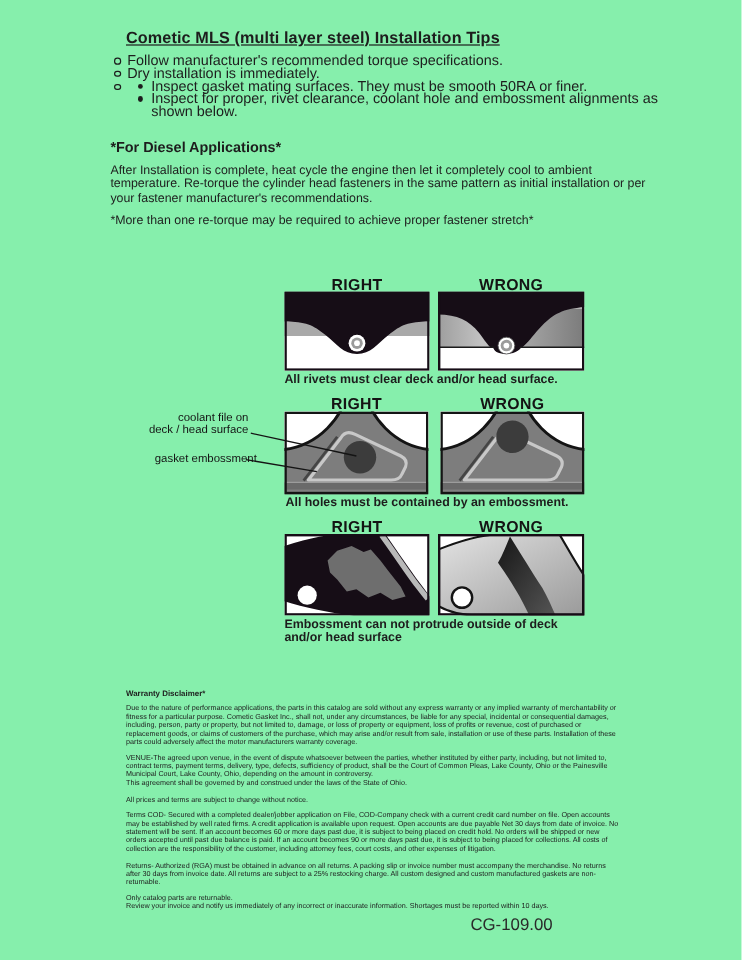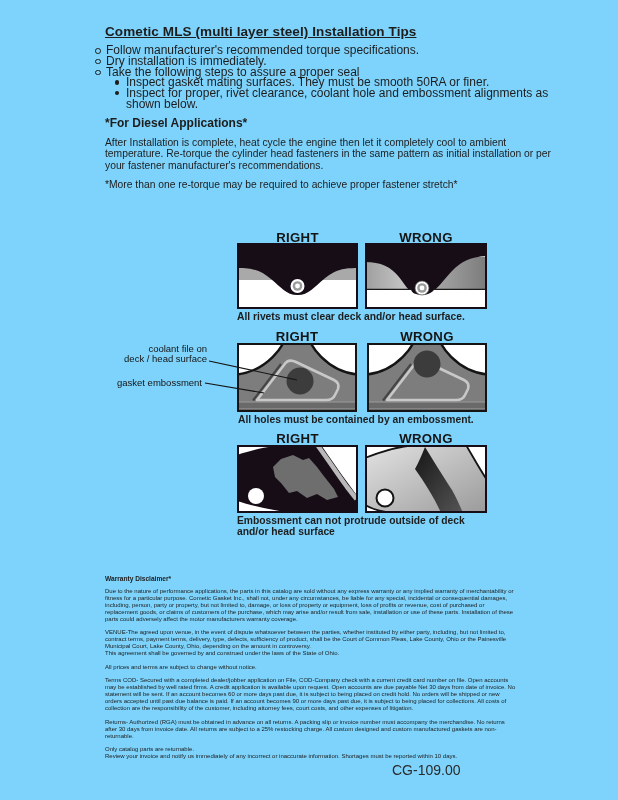--- a/index.html
+++ b/index.html
@@ -1,30 +1,30 @@
 <!DOCTYPE html>
 <html><head>
 <meta charset="utf-8">
 <style>
   html,body{margin:0;padding:0;background:#fff;}
   #doc{
-    position:relative;width:618px;height:800px;background:#7dd3fc;overflow:hidden;
+    position:relative;width:618px;height:800px;background:#86efac;overflow:hidden;
     font-family:"Liberation Sans","DejaVu Sans",sans-serif;color:#1d1d1d;
   }
   .title{
     position:absolute;left:105px;top:24px;font-size:13.5px;font-weight:bold;
     text-decoration:underline;letter-spacing:.1px;
   }
   .tips{position:absolute;left:95px;top:45px;width:460px;}
   .b-item{position:relative;padding-left:11px;font-size:12px;line-height:10.8px;margin-bottom:0;}
   .b-item .marker{position:absolute;left:0;top:3.1px;width:3.6px;height:3.6px;border-radius:50%;}
   .marker.o{border:1px solid #1d1d1d;}
   .marker.f{background:#1d1d1d;width:4.2px;height:4.2px;border:none;}
   .b-item.sub{margin-left:20px;}
-  .diesel{position:absolute;left:105px;top:116px;width:447px;}
+  .diesel{position:absolute;left:92px;top:116px;width:447px;}
   .d-head{font-size:12px;font-weight:bold;margin:0 0 7px 0;}
   .diesel p{font-size:10.3px;line-height:11.3px;margin:0 0 8.5px 0;}
   .dlabel{position:absolute;font-size:13.2px;letter-spacing:.3px;text-align:center;color:#141414;font-weight:bold;}
   .dbox{position:absolute;display:block;}
   .dcap{position:absolute;font-size:10.3px;font-weight:bold;line-height:10.5px;}
   .slab{position:absolute;font-size:9.5px;line-height:10px;text-align:right;color:#141414;}
   .leader{position:absolute;pointer-events:none;z-index:5;}
   .warranty{position:absolute;left:105px;top:575px;width:413px;}
   .w-head{font-size:6.6px;font-weight:bold;margin:0 0 5.5px 0;}
   .warranty p{font-size:6px;line-height:7px;margin:0 0 6.5px 0;letter-spacing:0;}
@@ -42,21 +42,20 @@
     <div class="b-item">
       <span class="marker o"></span>
       <span>Follow manufacturer's recommended torque specifications.</span>
     </div>
     <div class="b-item">
       <span class="marker o"></span>
       <span>Dry installation is immediately.</span>
     </div>
     <div class="b-item">
       <span class="marker o"></span>
-      <span>Take the following steps to assure a proper seal</span>
     </div>
     <div class="b-item sub">
       <span class="marker f"></span>
       <span>Inspect gasket mating surfaces.  They must be smooth 50RA or finer.</span>
     </div>
     <div class="b-item sub">
       <span class="marker f"></span>
       <span>Inspect for proper, rivet clearance, coolant hole and embossment alignments as shown below.</span>
     </div>
   </div>
@@ -102,21 +101,21 @@
 
   <div class="dcap" style="left:237px;top:312px">All rivets must clear deck and/or head surface.</div>
 
   <div class="dlabel" style="left:237px;top:329px;width:120px">RIGHT</div>
   <div class="dlabel" style="left:367px;top:329px;width:120px">WRONG</div>
 
   <div class="slab" style="left:57px;top:344px;width:150px">
     <div>coolant file on</div>
     <div>deck / head surface</div>
   </div>
-  <div class="slab" style="left:52px;top:378px;width:150px">gasket embossment</div>
+  <div class="slab" style="left:64px;top:378px;width:150px">gasket embossment</div>
 
   <svg class="dbox" style="left:237px;top:343px" width="120" height="69" viewBox="0 0 120 69">
     <rect width="120" height="69" fill="#7d7d7d"></rect>
     <circle cx="-8" cy="-30" r="62" fill="#fff" stroke="#141414" stroke-width="2.4"></circle>
     <circle cx="128" cy="-30" r="62" fill="#fff" stroke="#141414" stroke-width="2.4"></circle>
     <rect y="59" width="120" height="10" fill="#6a6a6a"></rect>
     <line y1="59" x2="120" y2="59" stroke="#9c9c9c" stroke-width="1"></line>
     <line y1="65.5" x2="120" y2="65.5" stroke="#8b8b8b" stroke-width="0.8"></line>
     <path d="M16,57.5 L44,21" stroke="#454545" stroke-width="2.2"></path>
     <path d="M20,57 L47,22 Q51,15 59,19 L97,37 Q103,40 101,46 L98,52 Q96,57 89,57 L26,57 Q20,57 20,57 Z" fill="none" stroke="#c8c8c8" stroke-width="2.6" stroke-linejoin="round"></path>

